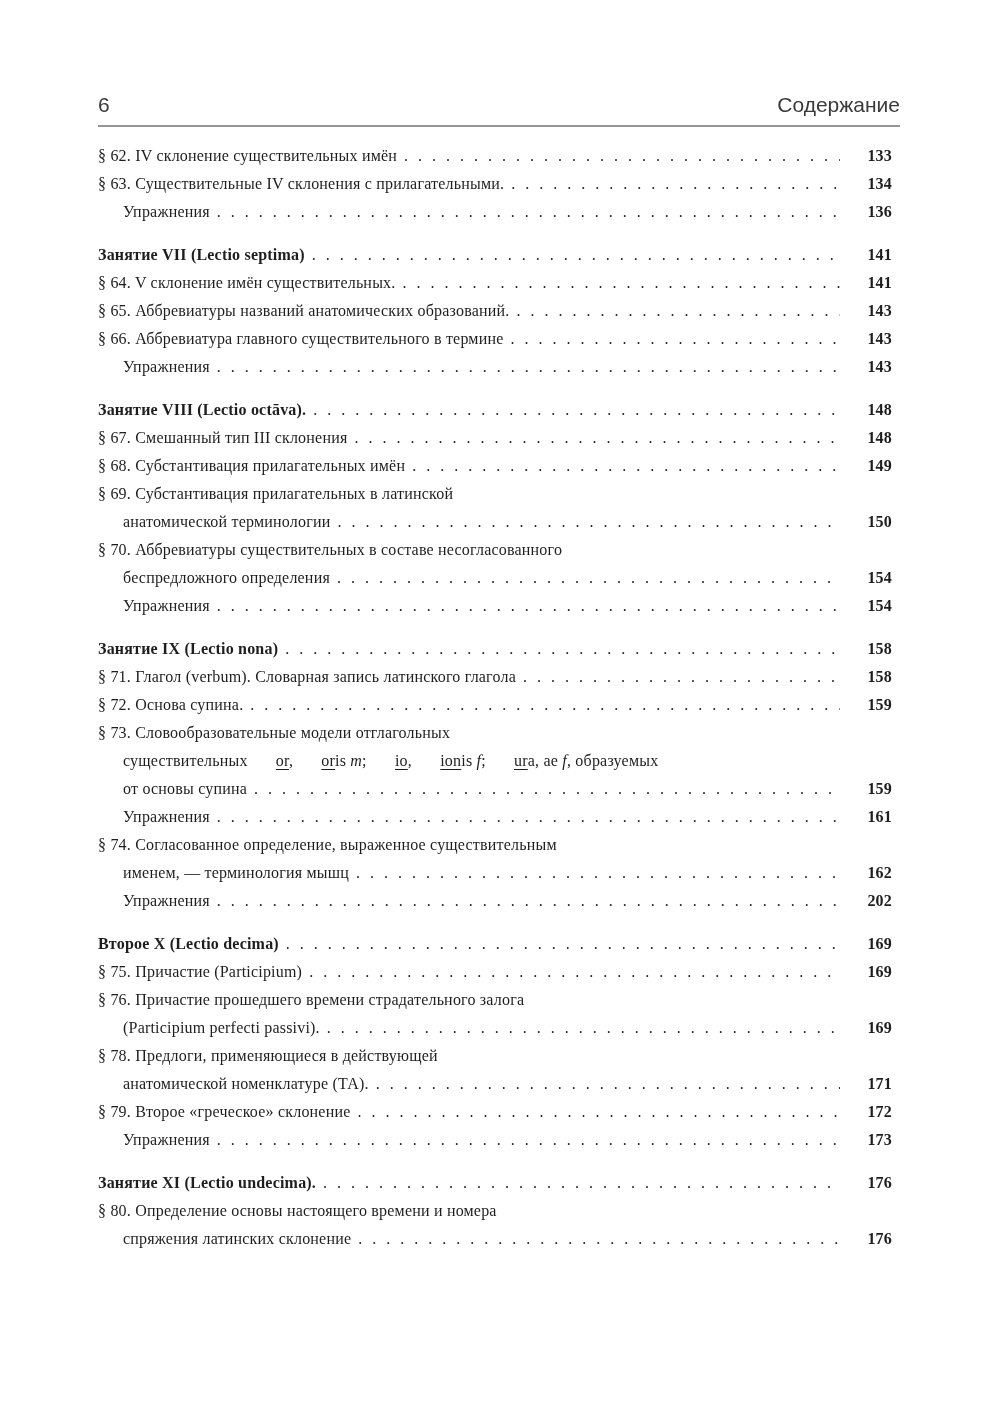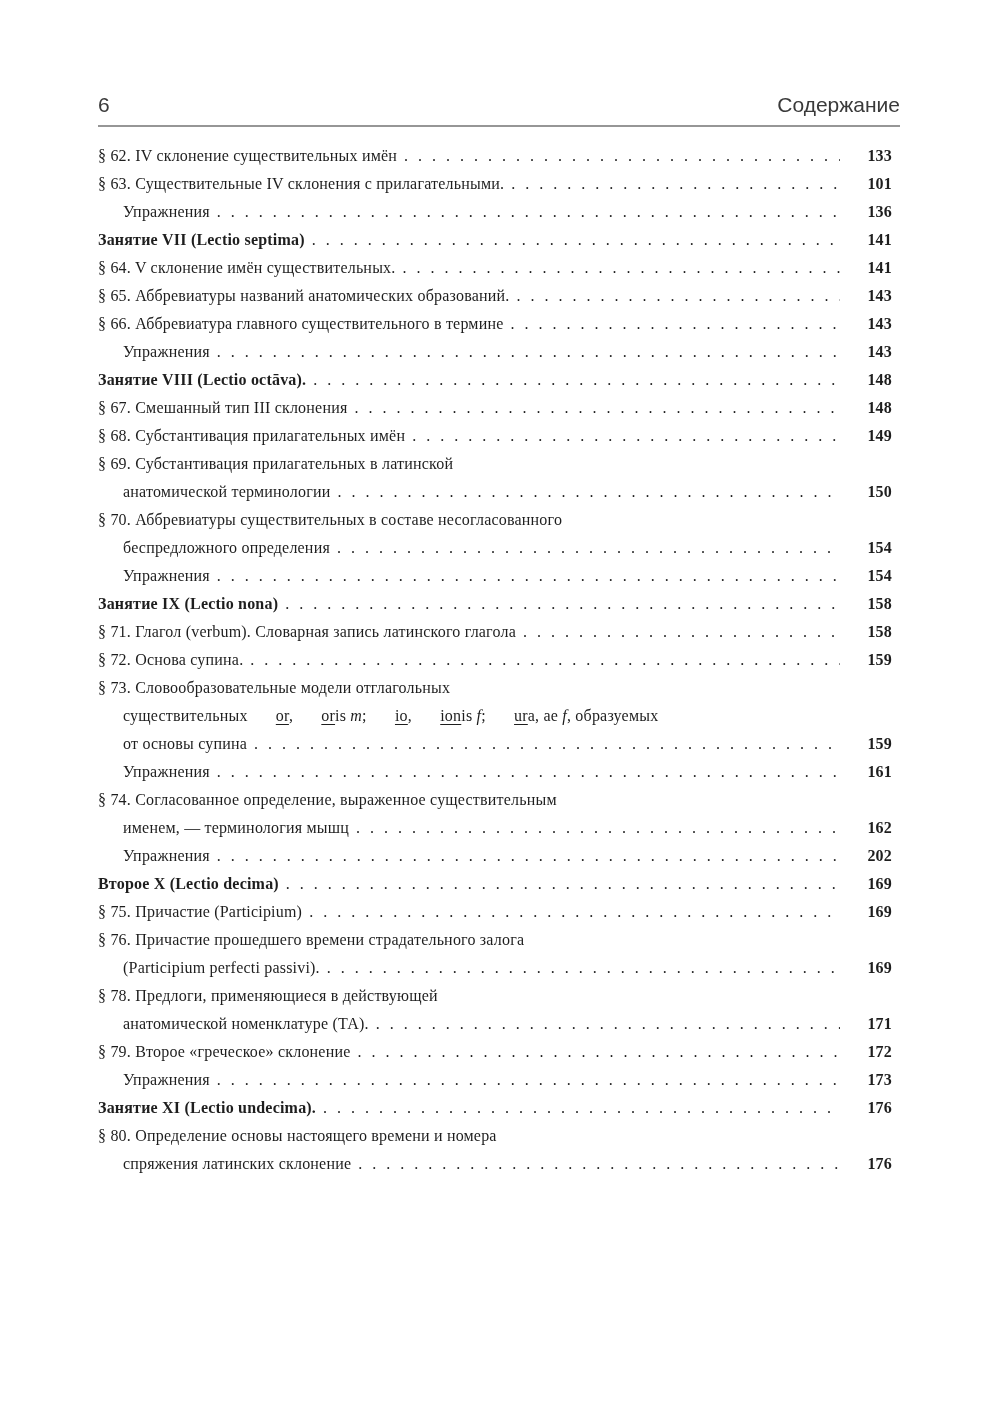--- a/index.html
+++ b/index.html
@@ -33,21 +33,21 @@
     left:98px;right:108px;top:142px;
     font-size:16px;
     letter-spacing:0.2px;
   }
   .row{
     display:flex;
     align-items:baseline;
     line-height:28px;
     white-space:nowrap;
   }
-  .row.section{font-weight:bold;}
+  .row.section{font-weight:bold;margin-top:15px;}
   .row.ind{padding-left:25px;}
   .t{flex:0 0 auto;}
   .t .u{text-decoration:underline;text-underline-offset:3px;margin-left:24px;}
   .t .it{font-style:italic;}
   .leader{
     flex:1 1 auto;
     min-width:0;
     overflow:hidden;
     margin:0 10px 0 7px;
     font-weight:400;
@@ -75,21 +75,21 @@
 
   <div class="toc">
       <div class="row">
         <span class="t">§ 62. IV склонение существительных имён</span>
         <span class="leader"></span>
         <span class="pg">133</span>
       </div>
       <div class="row">
         <span class="t">§ 63. Существительные IV склонения с прилагательными.</span>
         <span class="leader"></span>
-        <span class="pg">101</span>
+        <span class="pg">134</span>
       </div>
       <div class="row ind">
         <span class="t">Упражнения</span>
         <span class="leader"></span>
         <span class="pg">136</span>
       </div>
       <div class="row section">
         <span class="t">Занятие VII (Lectio septima)</span>
         <span class="leader"></span>
         <span class="pg">141</span>

